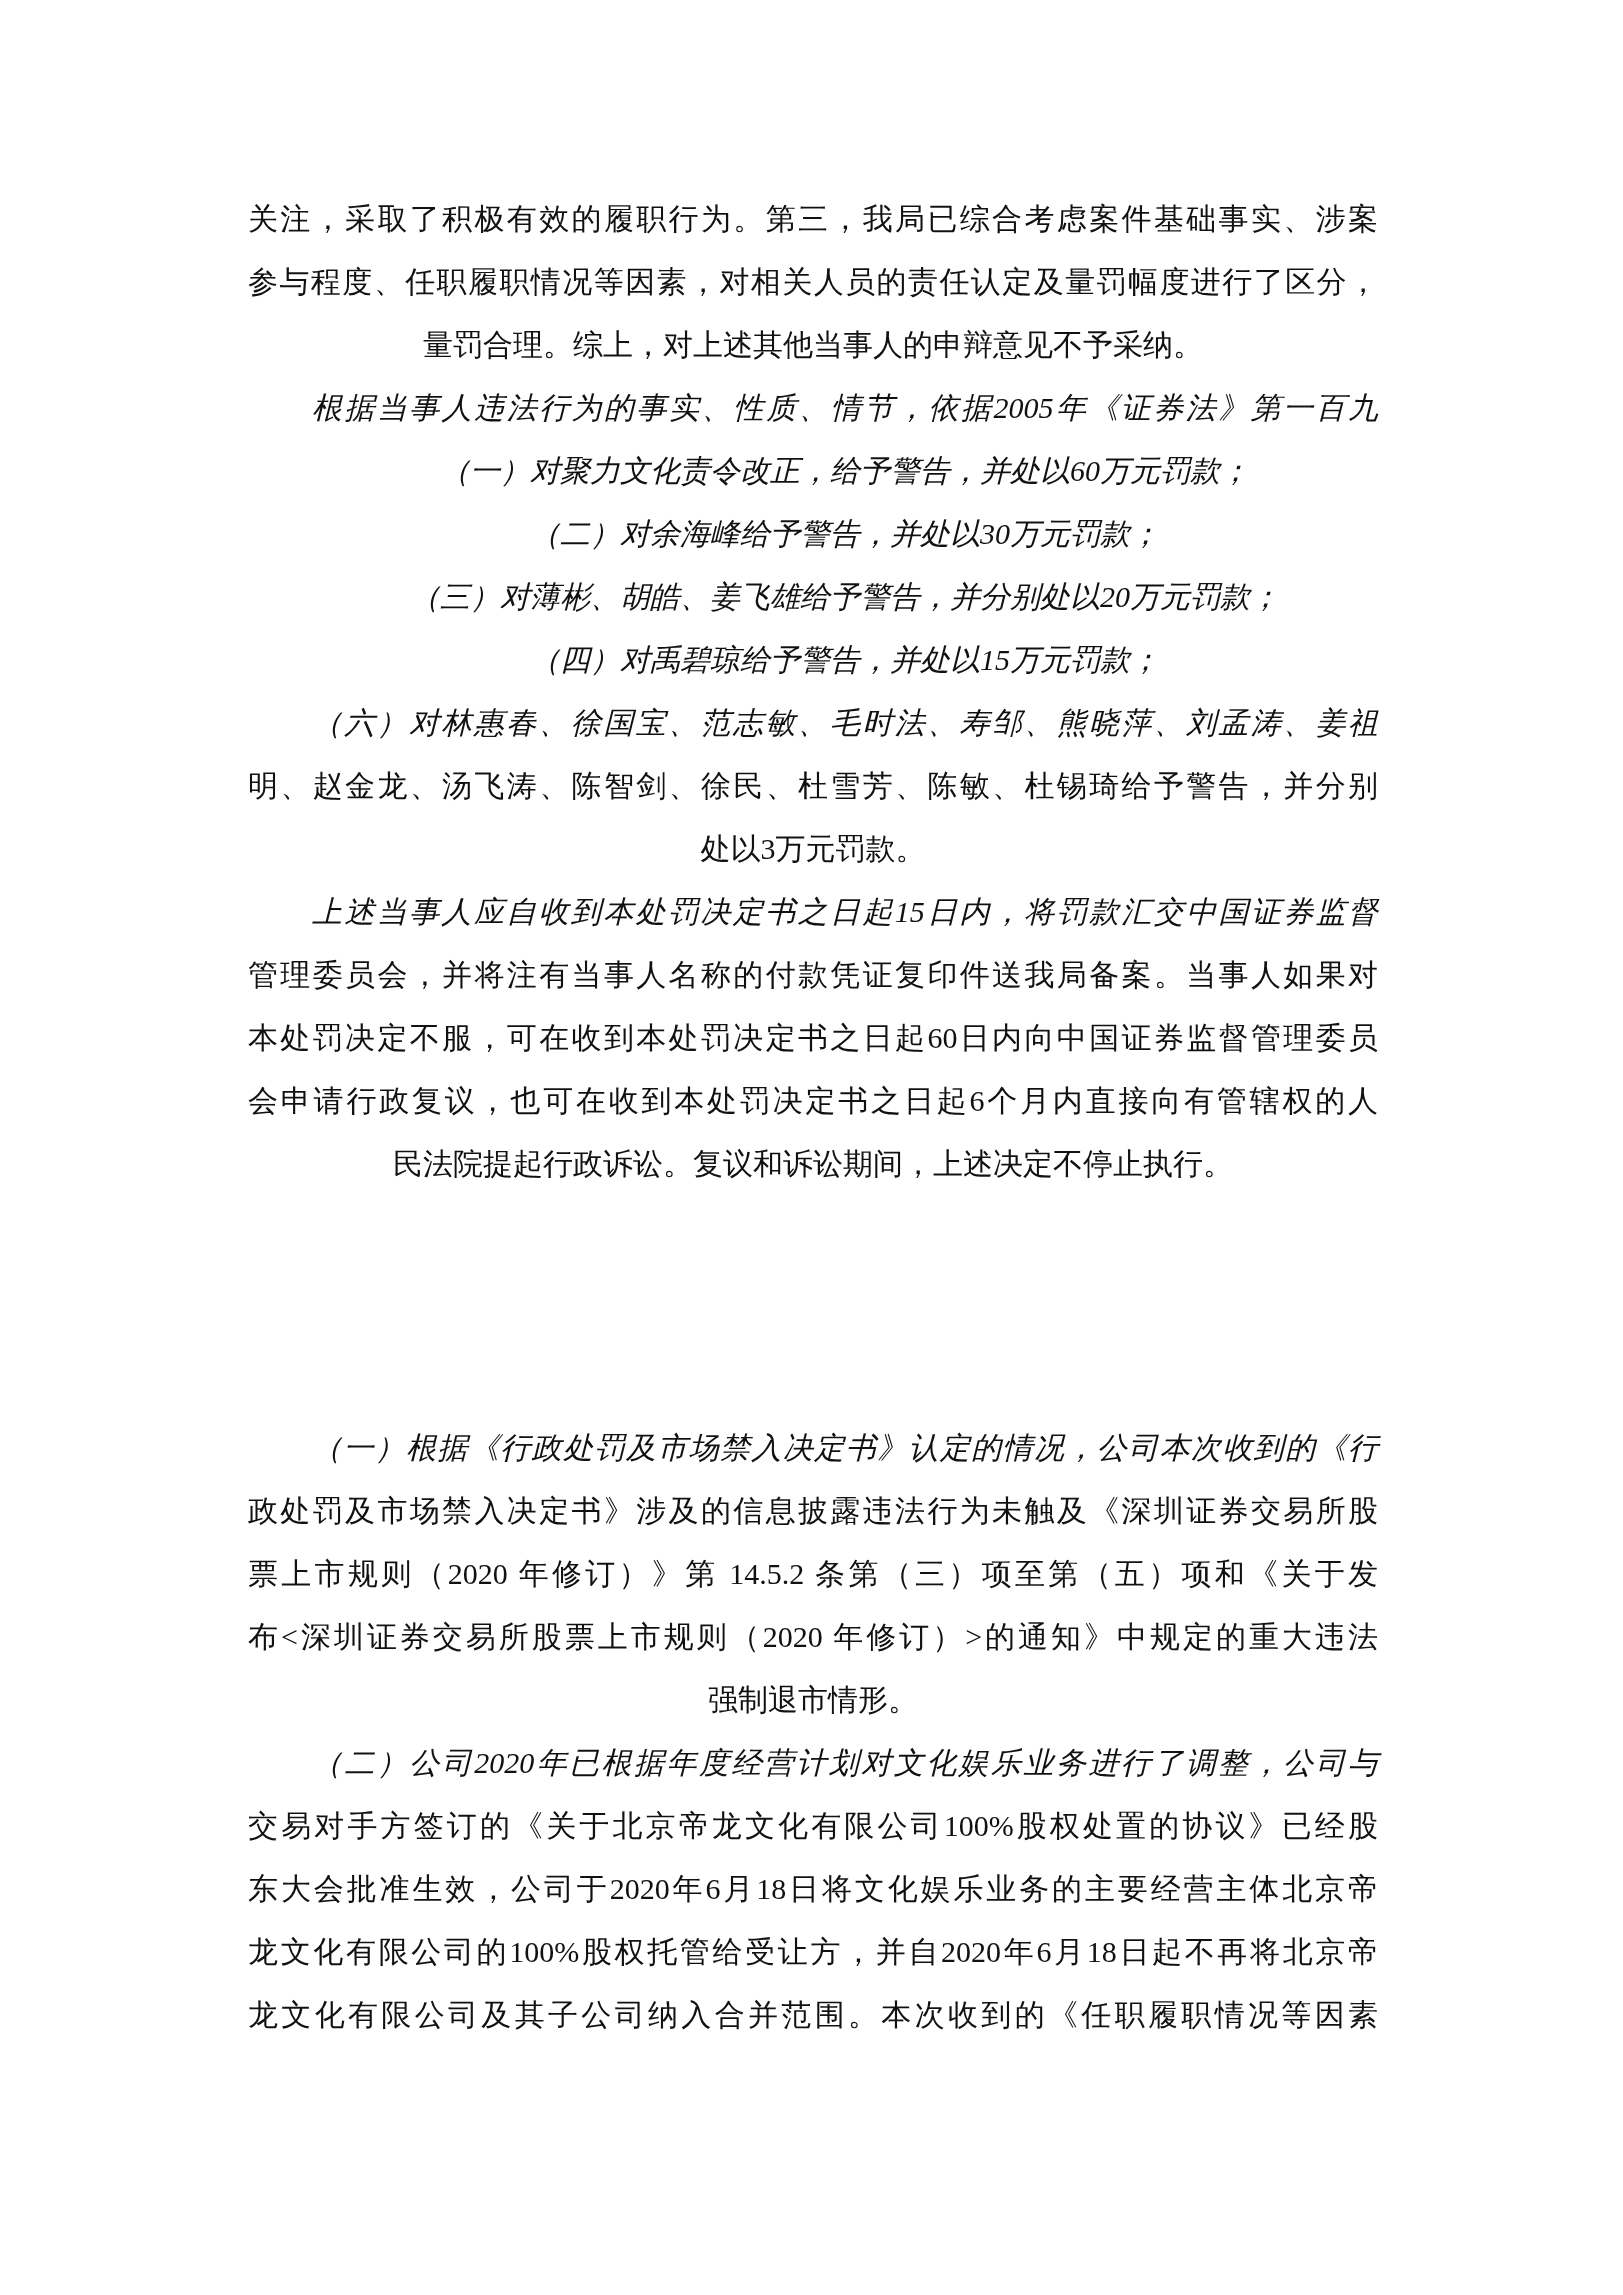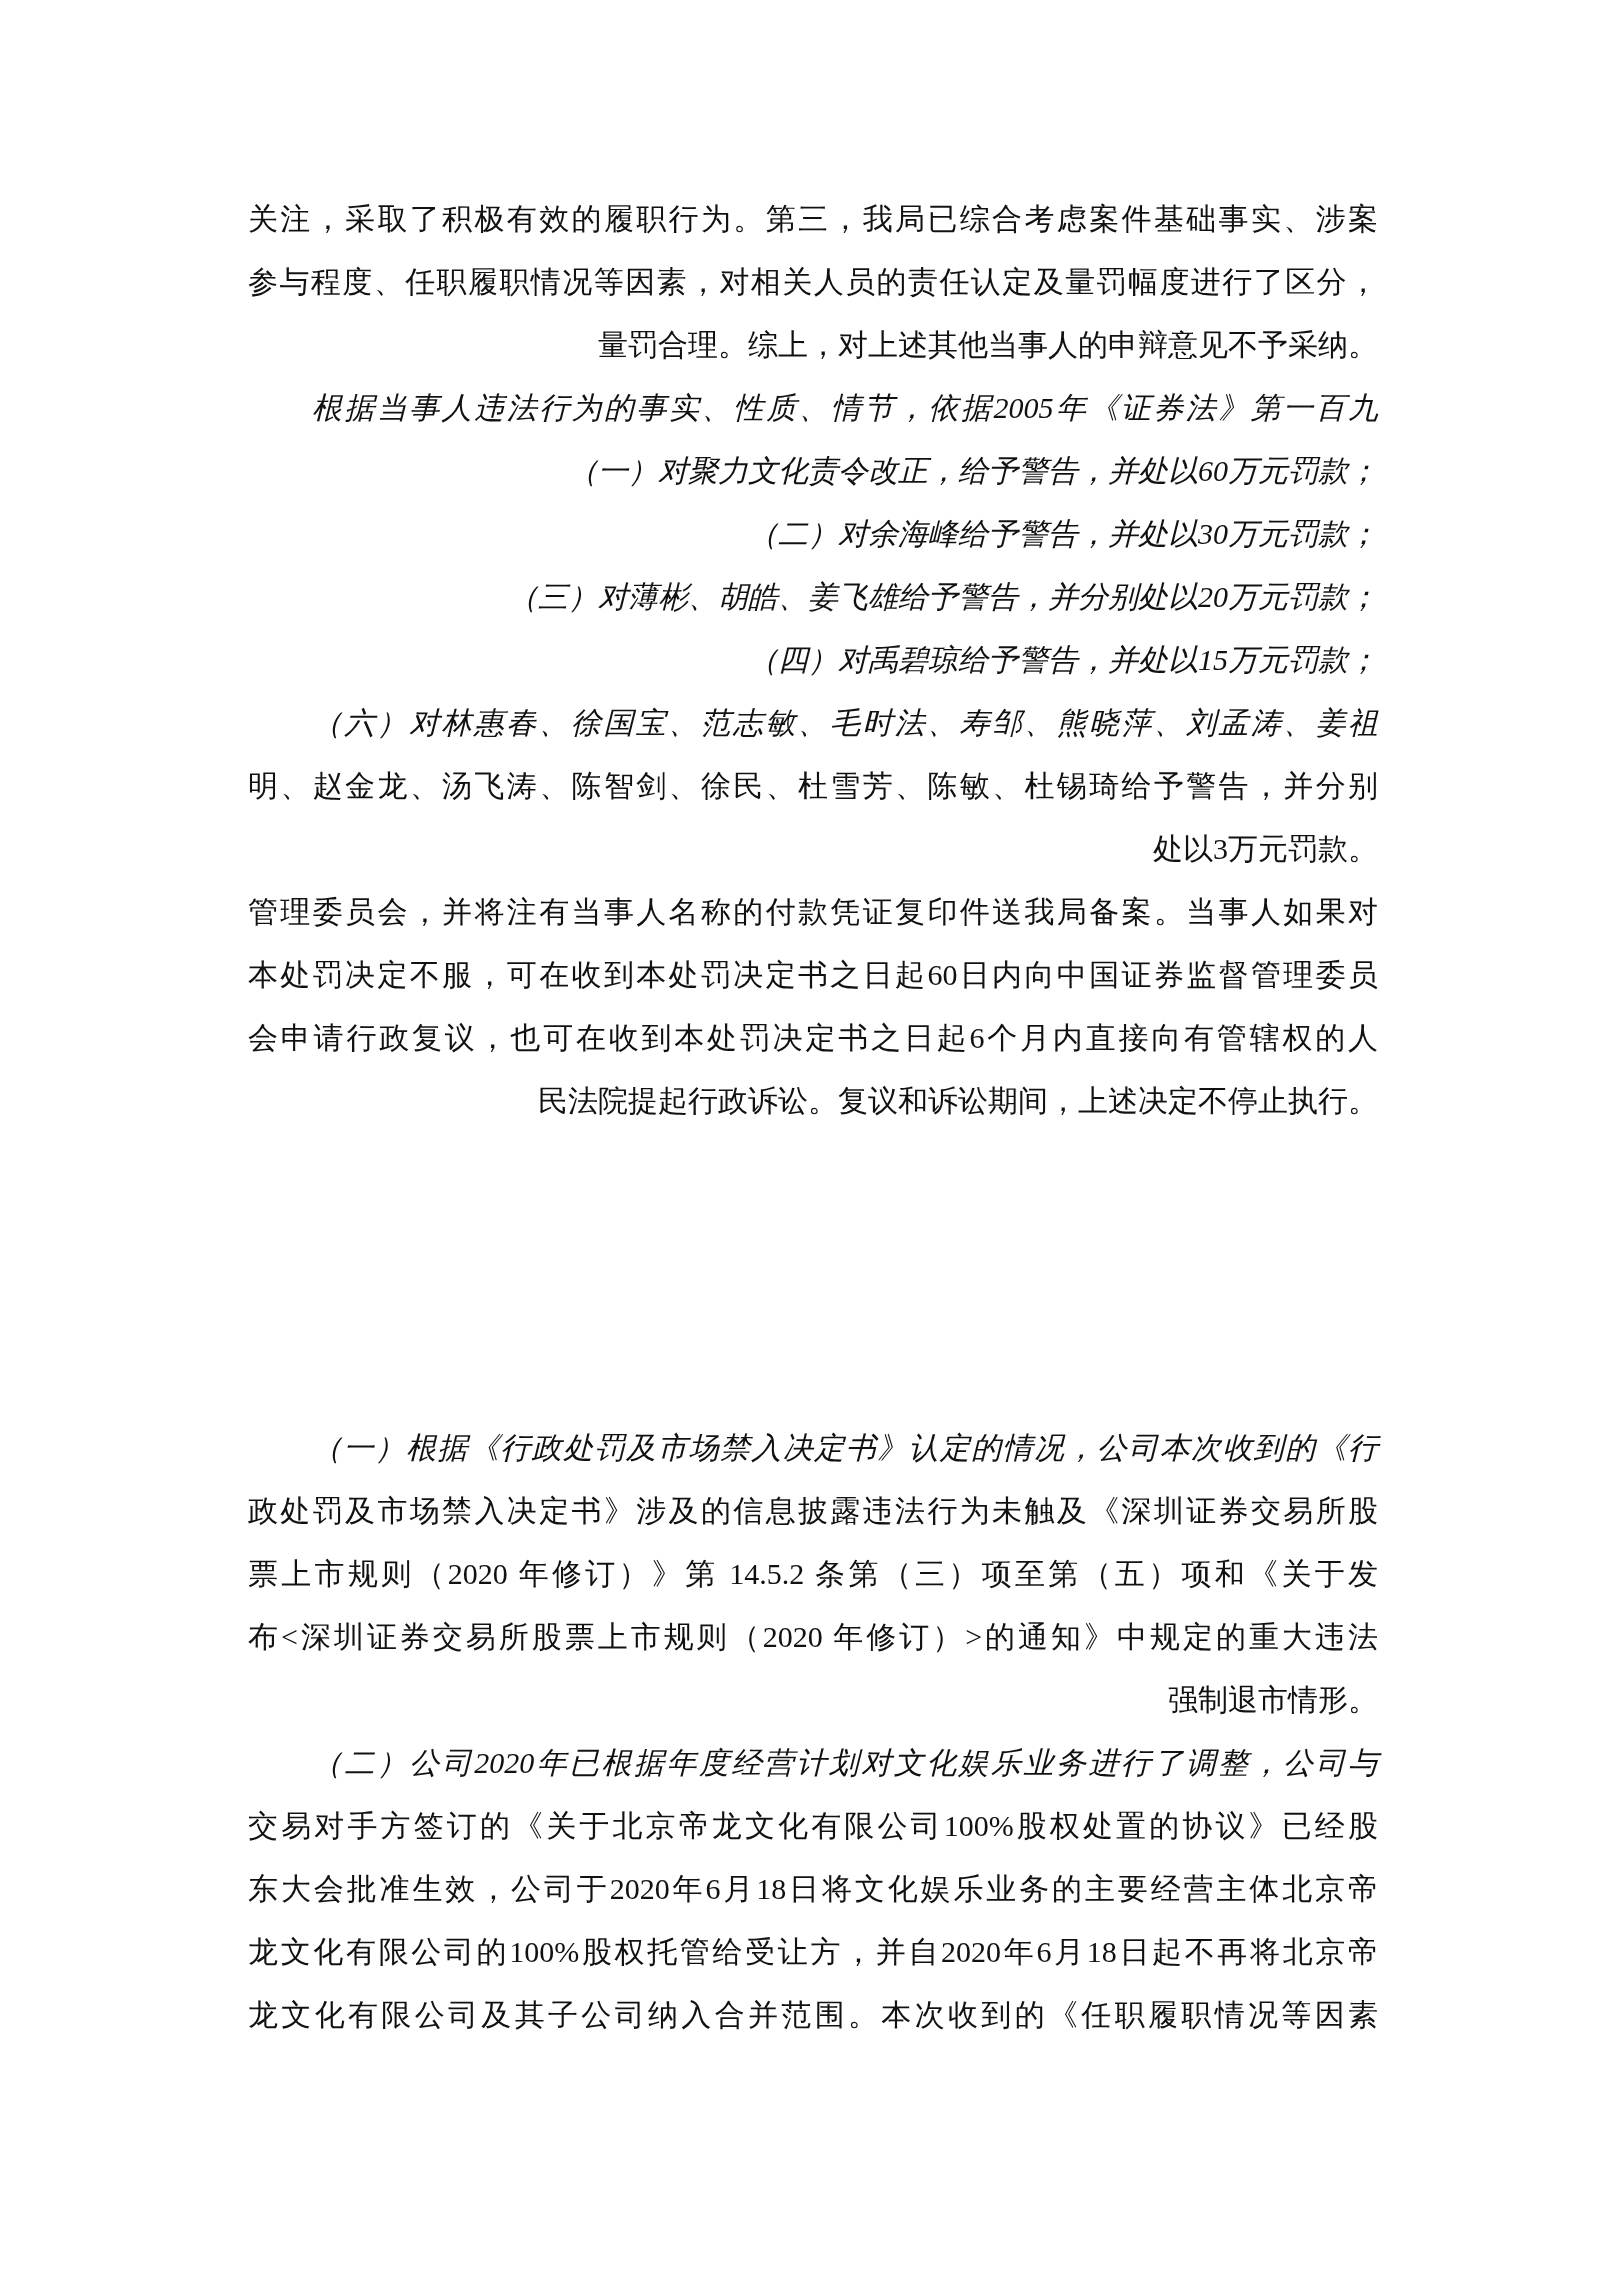--- a/index.html
+++ b/index.html
@@ -32,21 +32,21 @@
     line-height: 63px;
     font-size: 30px;
     white-space: nowrap;
     overflow: visible;
   }
   .line.full {
     text-align: justify;
     text-align-last: justify;
   }
   .line.last {
-    text-align: right;
+    text-align: center;
   }
   .line.indent {
     padding-left: 64px;
     font-style: italic;
   }
   .line.indent.full {
     width: 1066px;
   }
 </style>
 </head>
@@ -72,20 +72,21 @@
       <div class="line indent last">（三）对薄彬、胡皓、姜飞雄给予警告，并分别处以20万元罚款；</div>
       <div class="line indent last">（四）对禹碧琼给予警告，并处以15万元罚款；</div>
       <div>
         <div class="line indent full">（六）对林惠春、徐国宝、范志敏、毛时法、寿邹、熊晓萍、刘孟涛、姜祖</div>
         <div class="line full">明、赵金龙、汤飞涛、陈智剑、徐民、杜雪芳、陈敏、杜锡琦给予警告，并分别</div>
         <div class="line last">处以3万元罚款。</div>
       </div>
     </div>
 
     <div>
+      <div class="line indent full">上述当事人应自收到本处罚决定书之日起15日内，将罚款汇交中国证券监督</div>
       <div class="line full">管理委员会，并将注有当事人名称的付款凭证复印件送我局备案。当事人如果对</div>
       <div class="line full">本处罚决定不服，可在收到本处罚决定书之日起60日内向中国证券监督管理委员</div>
       <div class="line full">会申请行政复议，也可在收到本处罚决定书之日起6个月内直接向有管辖权的人</div>
       <div class="line last">民法院提起行政诉讼。复议和诉讼期间，上述决定不停止执行。</div>
     </div>
   </div>
 
 
   <div class="block" style="top:1416px;">
     <div>

